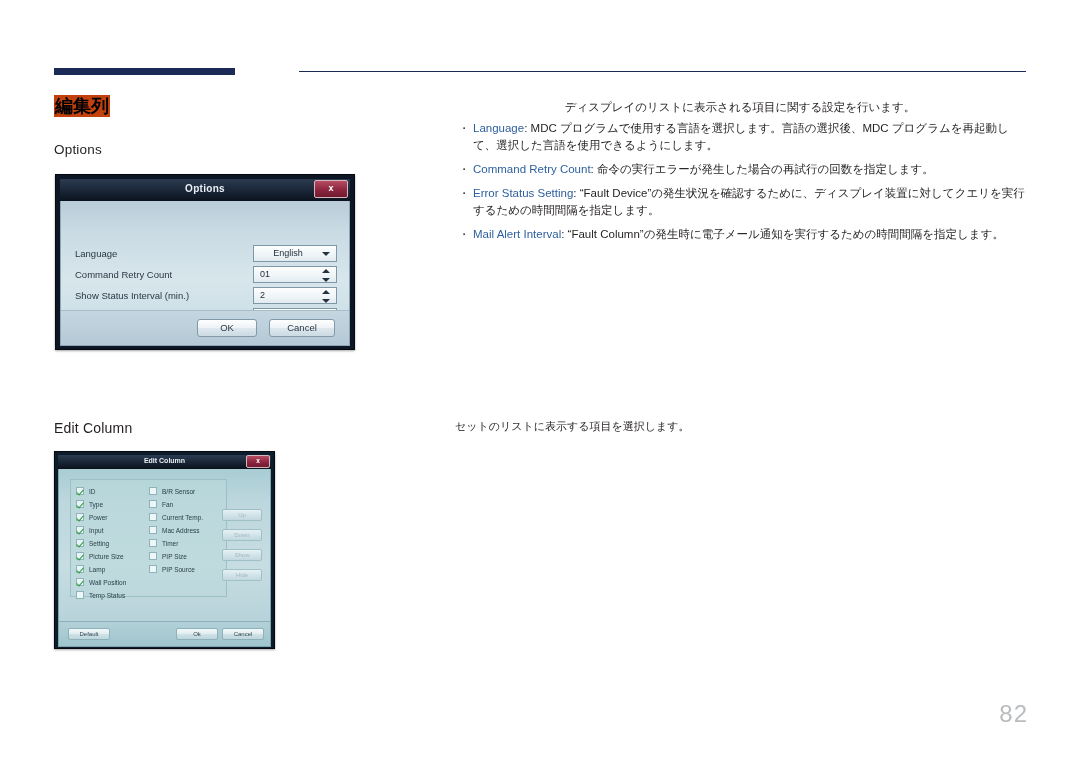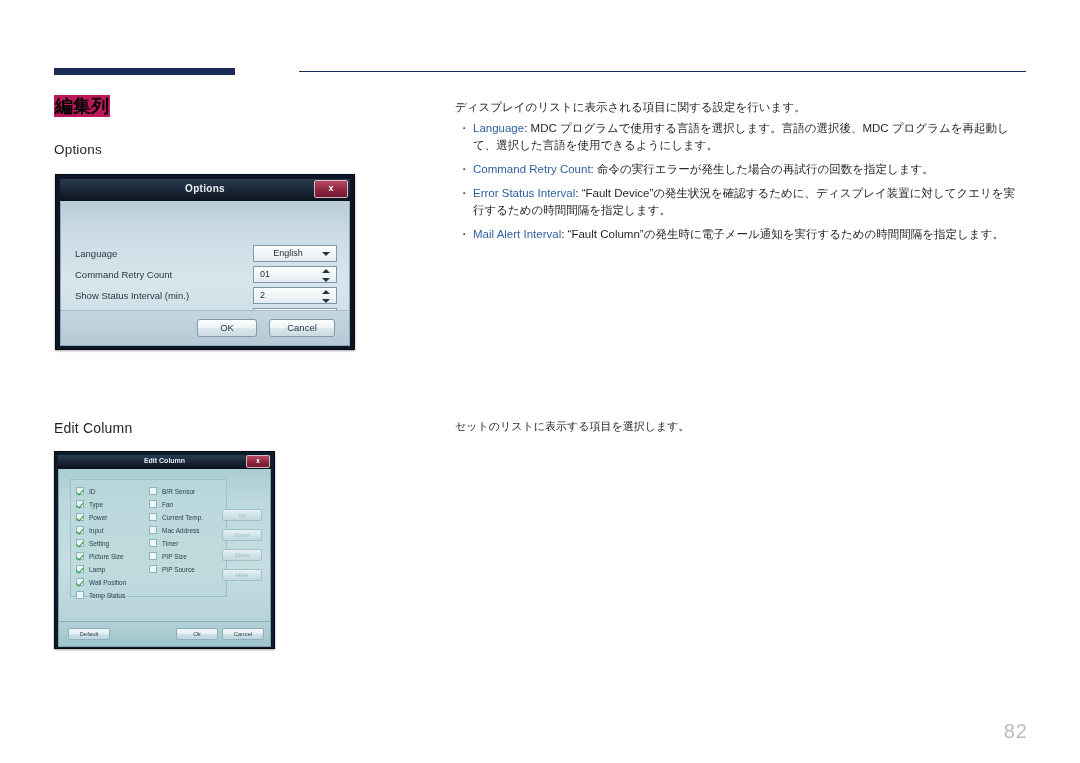--- a/index.html
+++ b/index.html
@@ -42,41 +42,42 @@
   }
 
   
   .sec-title-jp {
     position: absolute;
     left: 54px;
     top: 95px;
     font-size: 18px;
     line-height: 22px;
     font-weight: bold;
-    background: #be185d;
+    background: #c2410c;
     color: #000000;
     padding: 0 1px;
     letter-spacing: 0px;
   }
   .sub-title {
     position: absolute;
     left: 54px;
     font-size: 13.5px;
     line-height: 16px;
     color: #231f20;
     letter-spacing: .2px;
   }
   #options-caption { top: 142px; }
   #editcolumn-caption { top: 420px; font-size: 14px; }
 
   
   .rt {
     position: absolute;
     left: 455px;
     width: 570px;
+    text-align: center;
   }
   .rt-lead {
     top: 98px;
     font-size: 11.5px;
     line-height: 18px;
     color: #231f20;
   }
   .bullets {
     top: 120px;
     position: absolute;
@@ -380,24 +381,23 @@
   }
   #ec-default { left: 9px;  top: 6px; width: 42px; }
   #ec-ok      { right: 52px; top: 6px; width: 42px; }
   #ec-cancel  { right: 6px;  top: 6px; width: 42px; }
 
   
   #page-number {
     position: absolute;
     right: 52px;
     top: 700px;
-    font-size: 20px;
+    font-size: 24px;
     color: #b9bcbe;
     letter-spacing: 1px;
-    margin-top: 20px;
   }
 </style>
 </head>
 <body>
 
 <div class="hdr">
   <div class="hdr-bar"></div>
   <div class="hdr-rule"></div>
 </div>
 
@@ -412,21 +412,21 @@
     <div class="bullet-row">
       <div class="bullet-dot">・</div>
       <div class="bullet-txt"><span class="term">Language</span><span>: MDC プログラムで使用する言語を選択します。言語の選択後、MDC プログラムを再起動して、選択した言語を使用できるようにします。</span></div>
     </div>
     <div class="bullet-row">
       <div class="bullet-dot">・</div>
       <div class="bullet-txt"><span class="term">Command Retry Count</span><span>: 命令の実行エラーが発生した場合の再試行の回数を指定します。</span></div>
     </div>
     <div class="bullet-row">
       <div class="bullet-dot">・</div>
-      <div class="bullet-txt"><span class="term">Error Status Interval</span><span>: “Fault Device”の発生状況を確認するために、ディスプレイ装置に対してクエリを実行するための時間間隔を指定します。</span></div>
+      <div class="bullet-txt"><span class="term">Error Status Setting</span><span>: “Fault Device”の発生状況を確認するために、ディスプレイ装置に対してクエリを実行するための時間間隔を指定します。</span></div>
     </div>
     <div class="bullet-row">
       <div class="bullet-dot">・</div>
       <div class="bullet-txt"><span class="term">Mail Alert Interval</span><span>: “Fault Column”の発生時に電子メール通知を実行するための時間間隔を指定します。</span></div>
     </div>
   </div>
 
 <div class="rt-lead2">セットのリストに表示する項目を選択します。</div>
 
 <div class="dlg" id="options-dialog">

